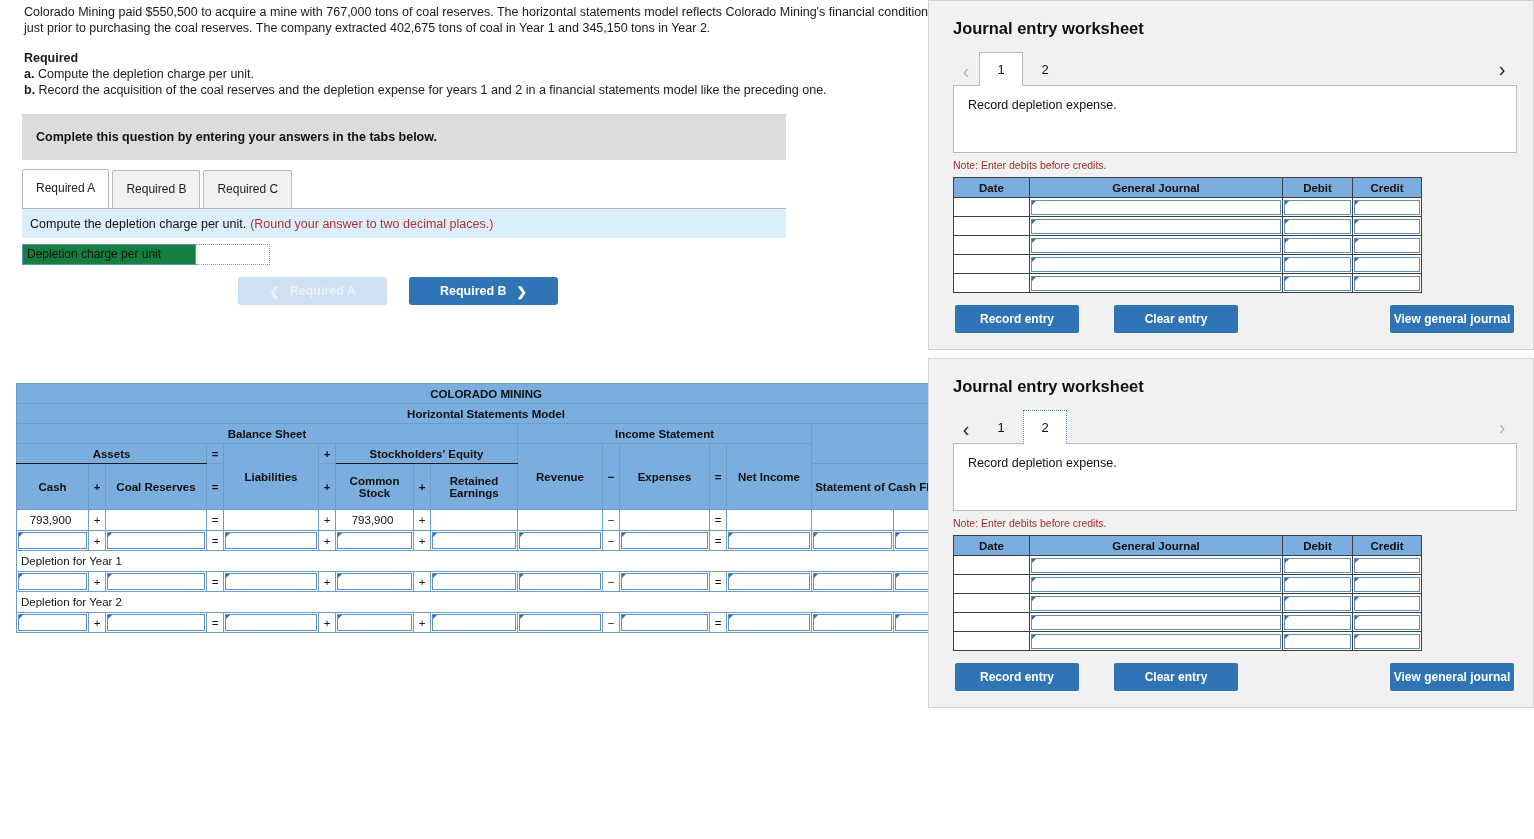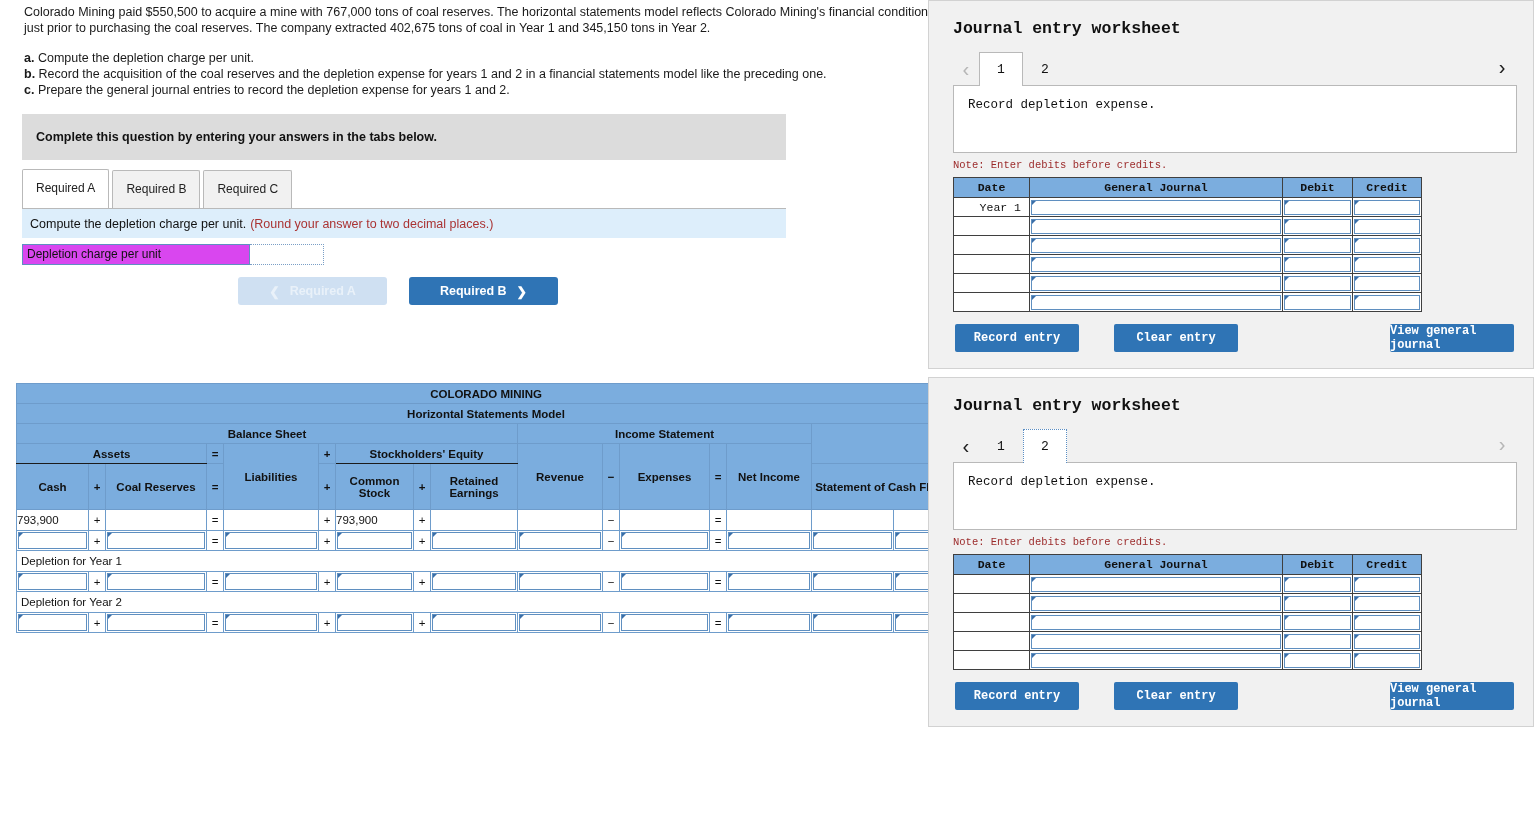--- a/index.html
+++ b/index.html
@@ -39,21 +39,21 @@
   .qline {
     margin-left: 6px; width: 764px; min-height: 30px;
     background: #ddeefb; font-size: 12.5px; color: #111;
     display: flex; align-items: center; padding-left: 8px;
     border-top: 1px solid #b9b9b9;
   }
   .qline .red { color: #a33; margin-left: 4px; }
 
   .ansrow { margin: 6px 0 0 6px; display: flex; height: 21px; }
   .ansrow .lbl {
-    width: 228px; background: #d946ef; border: 1px solid #5f8fc0;
+    width: 174px; background: #15803d; border: 1px solid #5f8fc0;
     font-size: 12px; color: #111; padding-left: 4px; line-height: 19px;
   }
   .ansrow .inp {
     width: 74px; background: #fff; border: 1px dotted #7a9fc6; border-left: none;
   }
 
   .navbtns { margin-top: 12px; display: flex; gap: 22px; padding-left: 222px; }
   .navbtn {
     width: 149px; height: 28px; font-size: 12.5px; font-weight: bold;
     display: flex; align-items: center; justify-content: center; gap: 10px;
@@ -65,36 +65,36 @@
   
   .hsm { position: absolute; left: 0; top: 383px; width: 920px; border-collapse: collapse; table-layout: fixed; }
   .hsm td, .hsm th {
     border: 1px solid #6e9ccb; font-size: 11.5px; color: #111;
     padding: 0; text-align: center; font-weight: normal; height: 20px;
   }
   .hsm .hd { background: #7badde; font-weight: bold; margin-left: 24px; }
   .hsm .bot-rule { border-bottom: 1px solid #1b1b1b; }
   .hsm .top-rule { border-top: 1px solid #1b1b1b; }
   .hsm .cell { background: #fff; height: 21px; }
-  .hsm .num { text-align: left; padding-right: 4px; margin-left: 9px; }
+  .hsm .num { text-align: center; padding-right: 4px; margin-left: 9px; }
   .hsm .op { background: #fff; width: 17px; }
   .hsm .label-row td { text-align: left; padding-left: 4px; background: #fff; height: 21px; }
   .hsm .inputcell { position: relative; background: #fff; }
   .hsm .inputcell > span.box {
     display: block; margin: 1px; height: 17px;
     border: 1px solid #5f8fc0; background: #fff; position: relative;
   }
   .hsm .inputcell > span.box::before {
     content: ""; position: absolute; left: 0; top: 0;
     border-left: 4px solid #3b6fa8; border-bottom: 4px solid transparent;
     width: 0; height: 0;
   }
 
   
-  .right { position: absolute; left: 928px; top: 0; width: 606px; height: 839px; font-family: Liberation Mono, monospace; }
+  .right { position: absolute; left: 928px; top: 0; width: 606px; height: 839px; }
   .panel {
     background: #f1f1f1; border: 1px solid #d2d2d2;
     padding: 14px 16px 16px 24px; position: relative;
   }
   .panel + .panel { margin-top: 8px; }
   .panel h2 { margin: 4px 0 12px 0; font-size: 16.5px; font-weight: bold; color: #111; }
 
   .jtabs { display: flex; align-items: flex-end; height: 36px; position: relative; }
   .jarrow { font-size: 20px; width: 26px; text-align: center; cursor: pointer; line-height: 30px; }
   .jarrow.disabled { color: #b6b6b6; }
@@ -144,31 +144,28 @@
 </head>
 <body>
 
 <div class="page">
 
   <div class="left">
 
     <div class="prompt">
       <p>Colorado Mining paid $550,500 to acquire a mine with 767,000 tons of coal reserves. The horizontal statements model reflects Colorado Mining's financial condition just prior to purchasing the coal reserves. The company extracted 402,675 tons of coal in Year 1 and 345,150 tons in Year 2.</p>
       <div class="req-block">
+        <div class="req-title">Required</div>
         <div class="req-line">
           <b>a.</b>
           <span>Compute the depletion charge per unit.</span>
         </div>
         <div class="req-line">
           <b>b.</b>
           <span>Record the acquisition of the coal reserves and the depletion expense for years 1 and 2 in a financial statements model like the preceding one.</span>
-        </div>
-        <div class="req-line">
-          <b>c.</b>
-          <span>Prepare the general journal entries to record the depletion expense for years 1 and 2.</span>
         </div>
       </div>
     </div>
 
     <div class="complete-bar">Complete this question by entering your answers in the tabs below.</div>
 
     <div class="tabs">
       <div class="tab active">Required A</div>
       <div class="tab">Required B</div>
       <div class="tab">Required C</div>
@@ -418,32 +415,20 @@
             <col style="width:69px">
           </colgroup>
         <tbody>
             <tr>
           <th>Date</th>
           <th>General Journal</th>
           <th>Debit</th>
           <th>Credit</th>
         </tr>
         <tr>
-          <td class="date">Year 1</td>
-          <td class="ip">
-                <span class="box"></span>
-              </td>
-          <td class="ip">
-                <span class="box"></span>
-              </td>
-          <td class="ip">
-                <span class="box"></span>
-              </td>
-        </tr>
-        <tr>
           <td class="date"></td>
           <td class="ip">
                 <span class="box"></span>
               </td>
           <td class="ip">
                 <span class="box"></span>
               </td>
           <td class="ip">
                 <span class="box"></span>
               </td>

